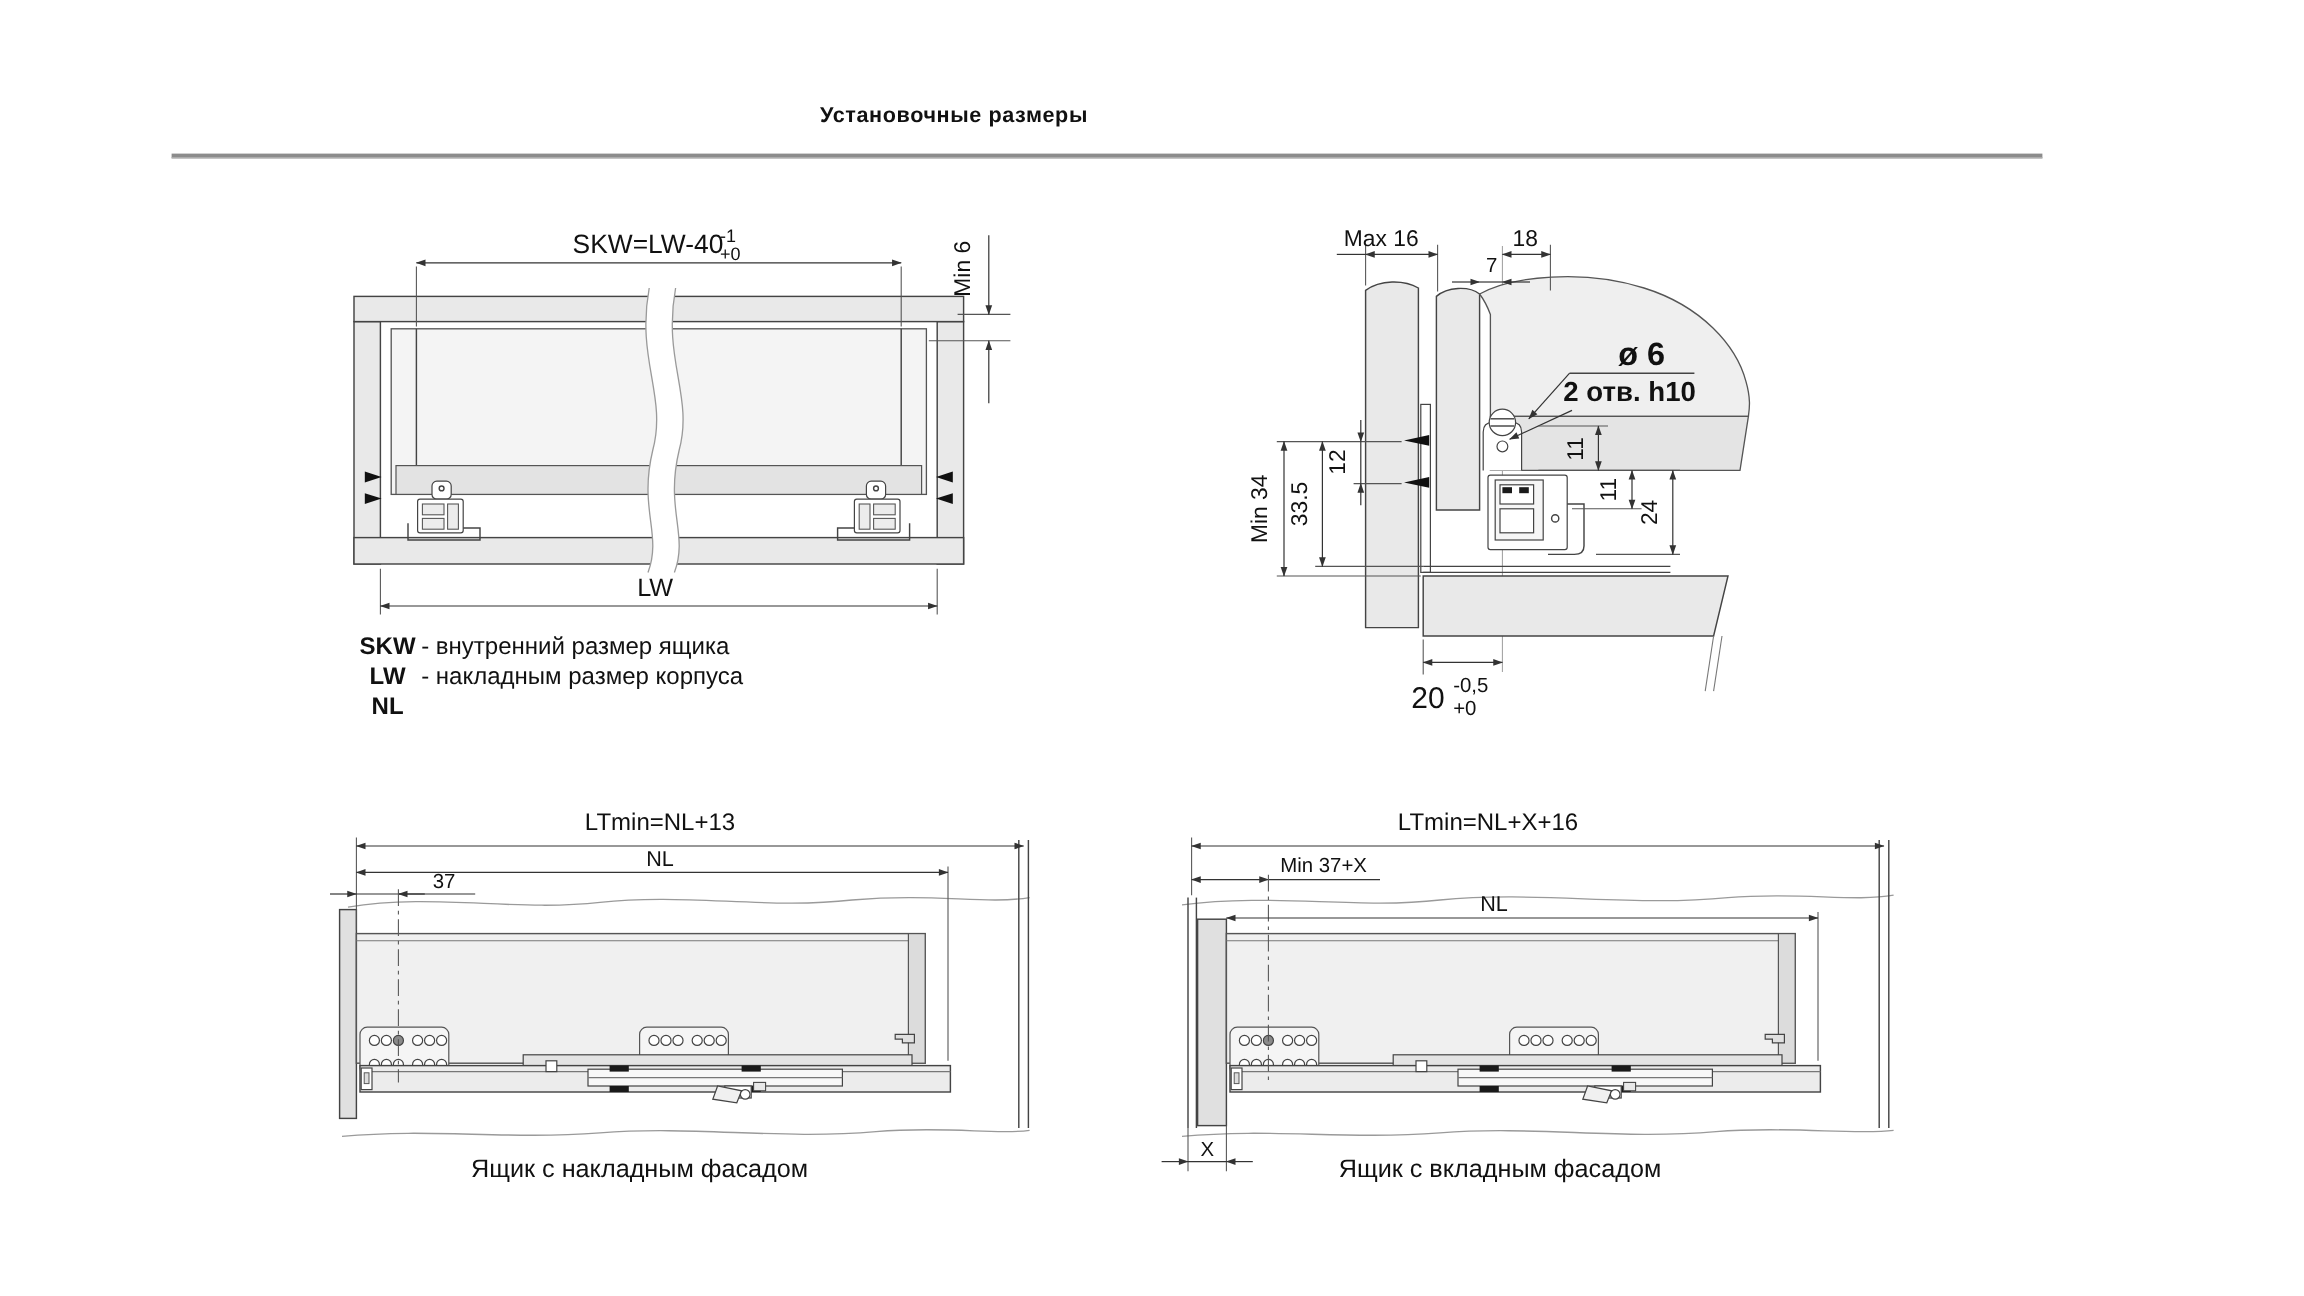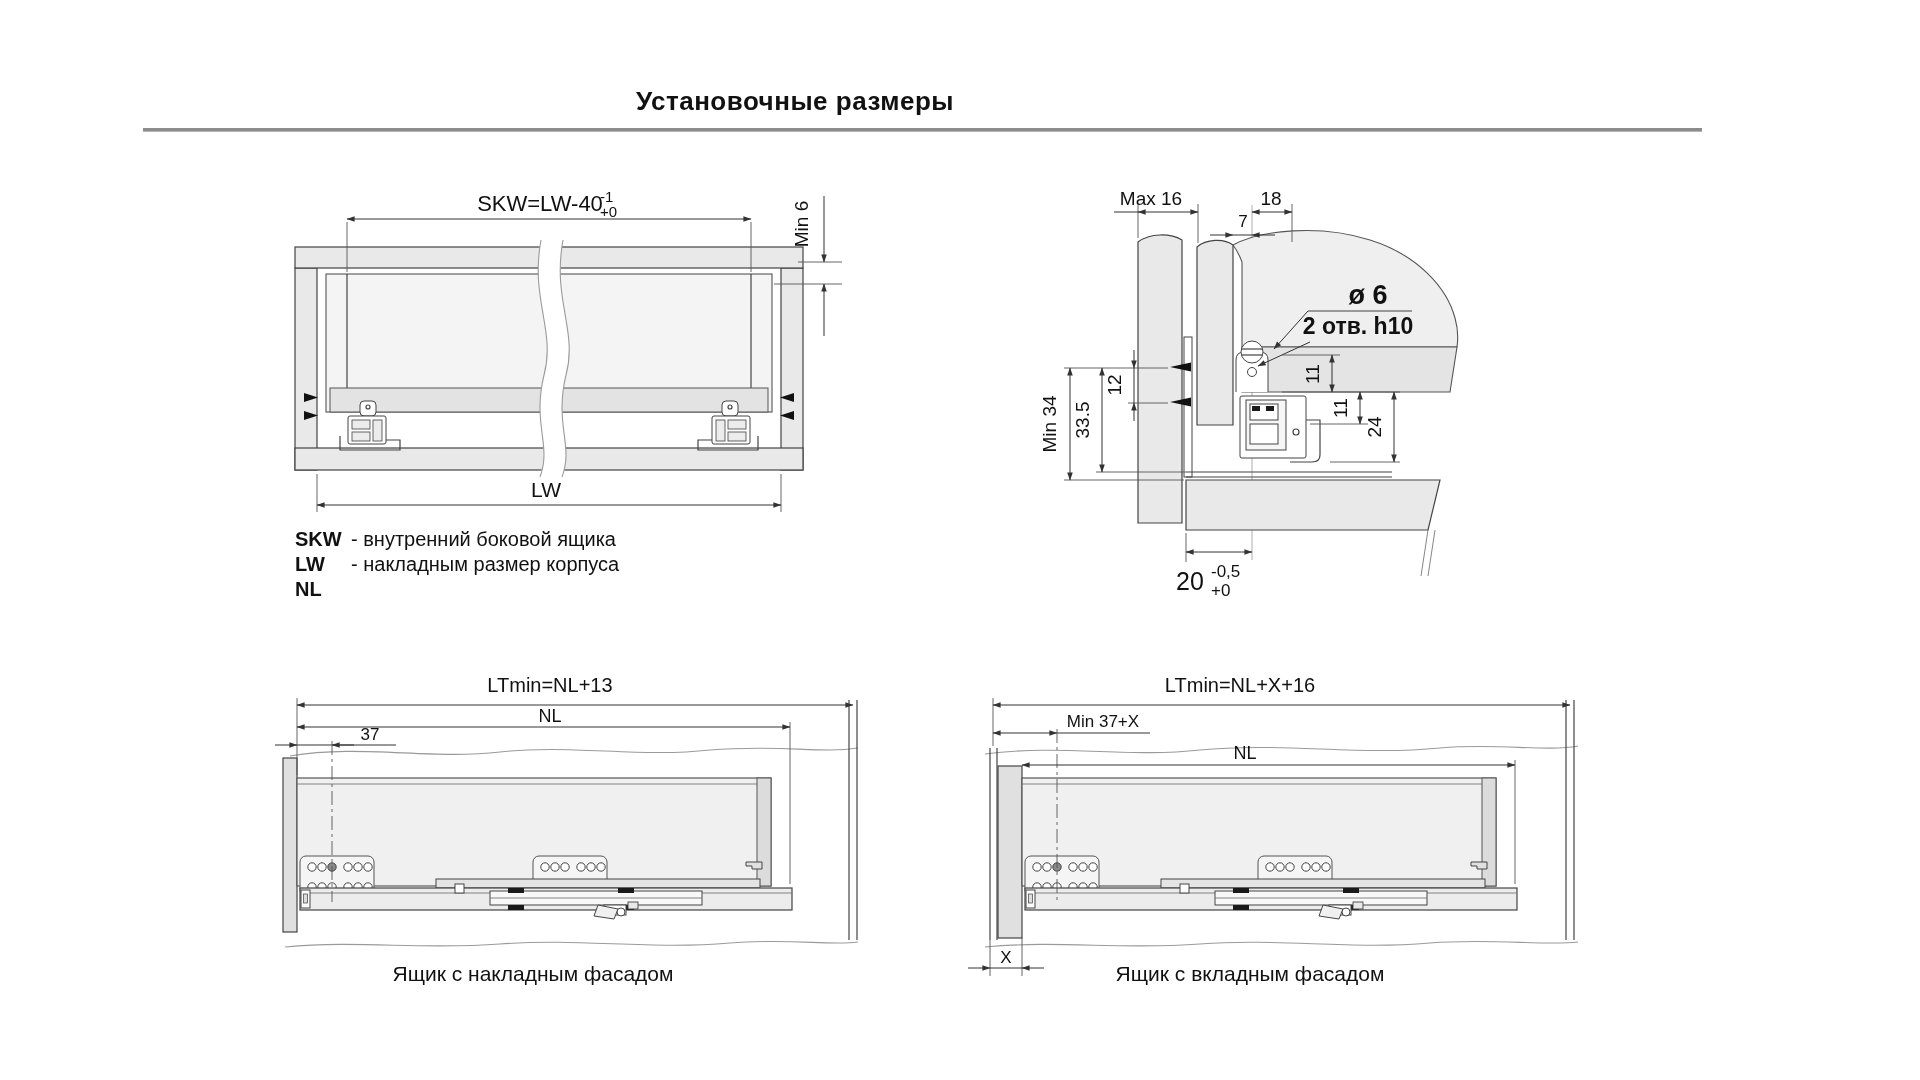--- a/index.html
+++ b/index.html
@@ -1,20 +1,20 @@
 <!DOCTYPE html>
 <html><head>
 <meta charset="utf-8">
 <style>
   html,body{margin:0;padding:0;background:#fff;}
   .page{position:relative;width:1920px;height:1080px;background:#fff;overflow:hidden;
         font-family:"Liberation Sans",sans-serif;color:#111;}
-  .abs{position:absolute;}
+  .abs{position:absolute;text-align:center;}
   .page-title{left:395px;top:86px;width:800px;text-align:center;
-              font-size:26px;font-weight:bold;letter-spacing:.5px;}
+              font-size:18px;font-weight:bold;letter-spacing:.5px;}
   .title-rule{left:143px;top:128px;width:1559px;height:3px;background:#8c8c8c;border-bottom:1px solid #b5b5b5;}
   .legend{left:295px;top:527px;font-size:20px;line-height:25px;}
   .legend-row{display:flex;}
   .legend-term{width:56px;font-weight:bold;flex:0 0 56px;}
   .legend-desc{white-space:nowrap;}
   svg{position:absolute;left:0;top:0;}
   svg text{font-family:"Liberation Sans",sans-serif;fill:#111;}
   .dim{stroke:#333;stroke-width:1;fill:none;}
   .ext{stroke:#555;stroke-width:0.9;fill:none;}
   .out{stroke:#444;stroke-width:1.2;fill:none;}
@@ -274,21 +274,21 @@
       <line x1="990" y1="968" x2="1022" y2="968" class="dim"></line>
       <text x="1006" y="963" font-size="17" text-anchor="middle">X</text>
 
       <text x="1250" y="981" font-size="21" text-anchor="middle">Ящик с вкладным фасадом</text>
     </g>
   </svg>
 
   <div class="abs legend">
     <div class="legend-row">
       <span class="legend-term">SKW</span>
-      <span class="legend-desc">- внутренний боковой ящика</span>
+      <span class="legend-desc">- внутренний размер ящика</span>
     </div>
     <div class="legend-row">
       <span class="legend-term">LW</span>
       <span class="legend-desc">- накладным размер корпуса</span>
     </div>
     <div class="legend-row">
       <span class="legend-term">NL</span>
     </div>
   </div>
 

